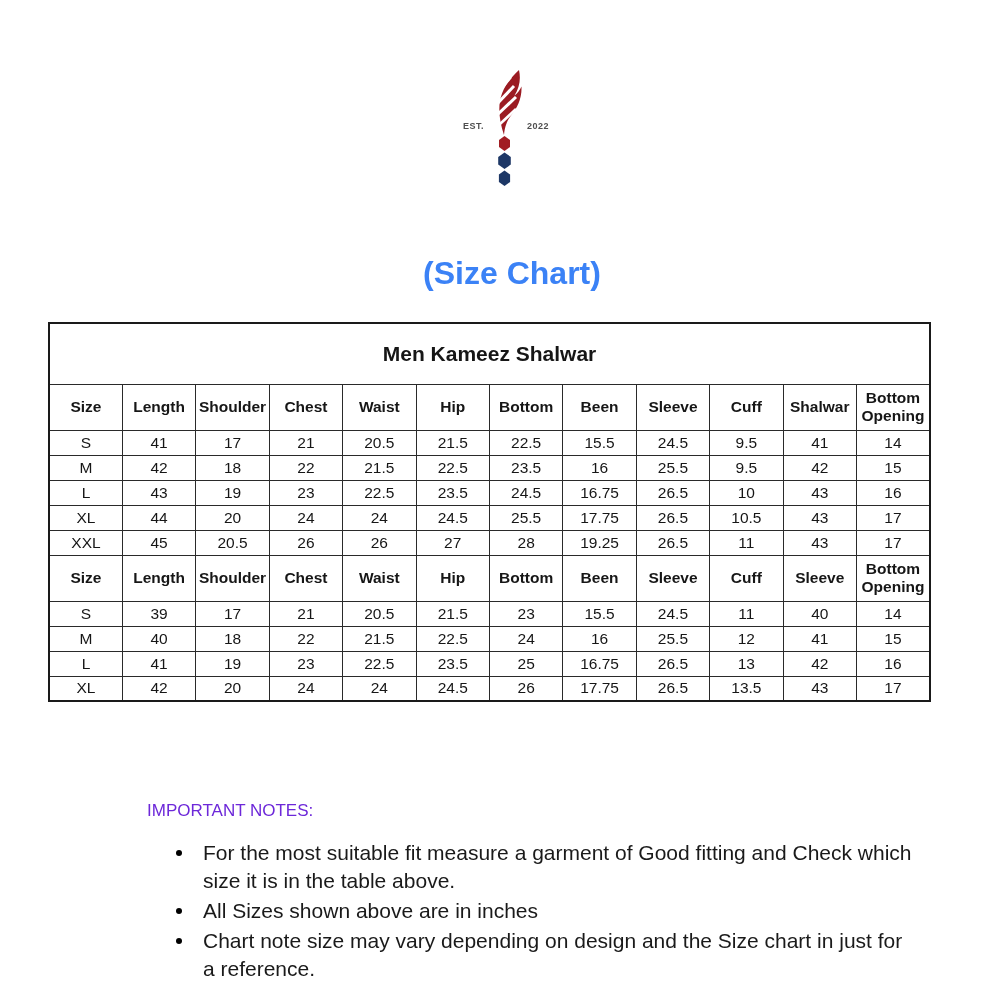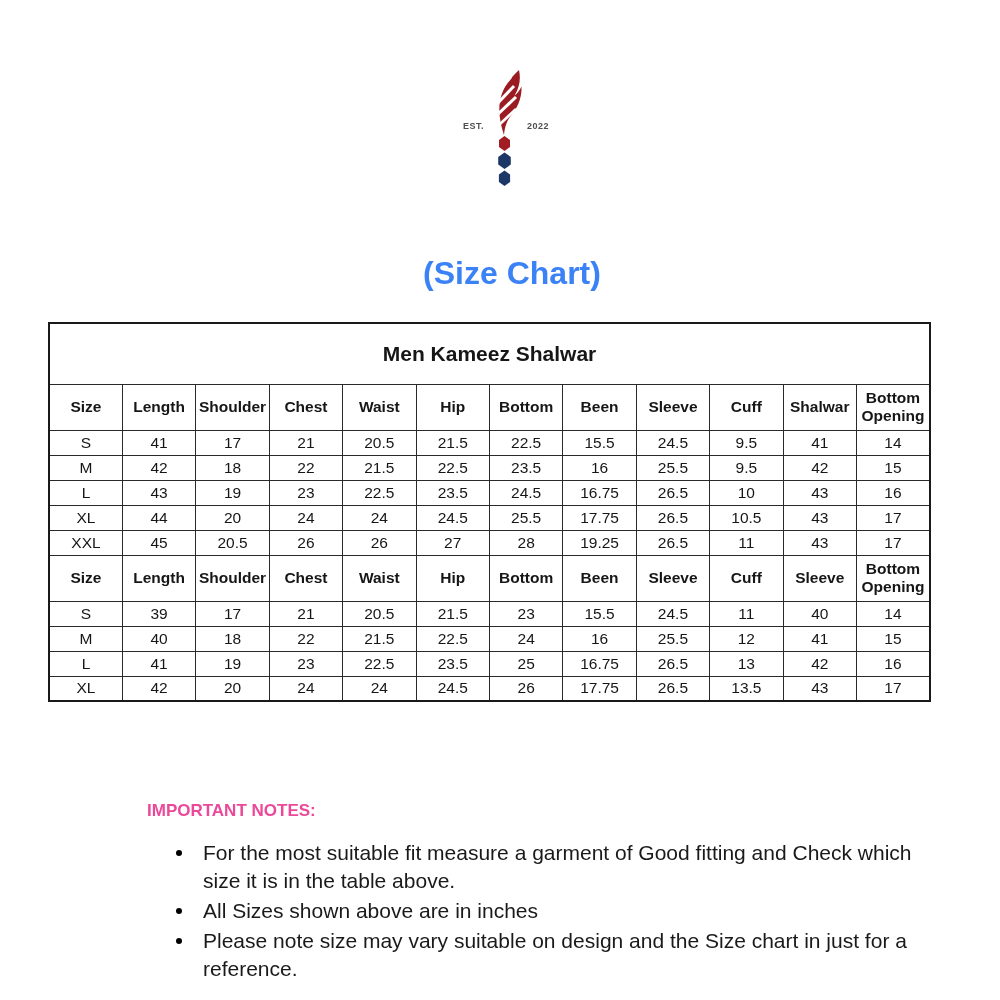--- a/index.html
+++ b/index.html
@@ -50,21 +50,21 @@
     color: #161616;
   }
   .title-row td { height: 61px; font-size: 21px; font-weight: bold; }
   .header-row th { height: 46px; font-size: 15.5px; font-weight: bold; line-height: 1.15; }
   .size-table tbody.data-body td { height: 25px; font-size: 15.5px; font-weight: normal; }
   .size-table td.size-cell { font-weight: bold; }
 
   
   .notes-heading {
     position: absolute; left: 147px; top: 801px;
-    font-size: 17px; font-weight: bold; color: #ec4899;
+    font-size: 17px; font-weight: normal; color: #6d28d9;
   }
   .notes-list {
     position: absolute; left: 172px; top: 839px; width: 740px;
     margin: 0; padding: 0; list-style: none;
   }
   .notes-list li {
     position: relative; padding-left: 31px; margin-bottom: 2px;
     font-size: 21px; line-height: 28px; color: #1a1a1a;
   }
   .notes-list li::before {
@@ -259,16 +259,16 @@
           <td>43</td>
           <td>17</td>
         </tr>
       </tbody>
   </table>
 
   <div class="notes-heading">IMPORTANT NOTES:</div>
   <ul class="notes-list">
       <li>For the most suitable fit measure a garment of Good fitting and Check which size it is in the table above.</li>
       <li>All Sizes shown above are in inches</li>
-      <li>Please note size may vary suitable on design and the Size chart in just for a reference.</li>
+      <li>Chart note size may vary depending on design and the Size chart in just for a reference.</li>
     </ul>
 
 </div>
 
 </body></html>

